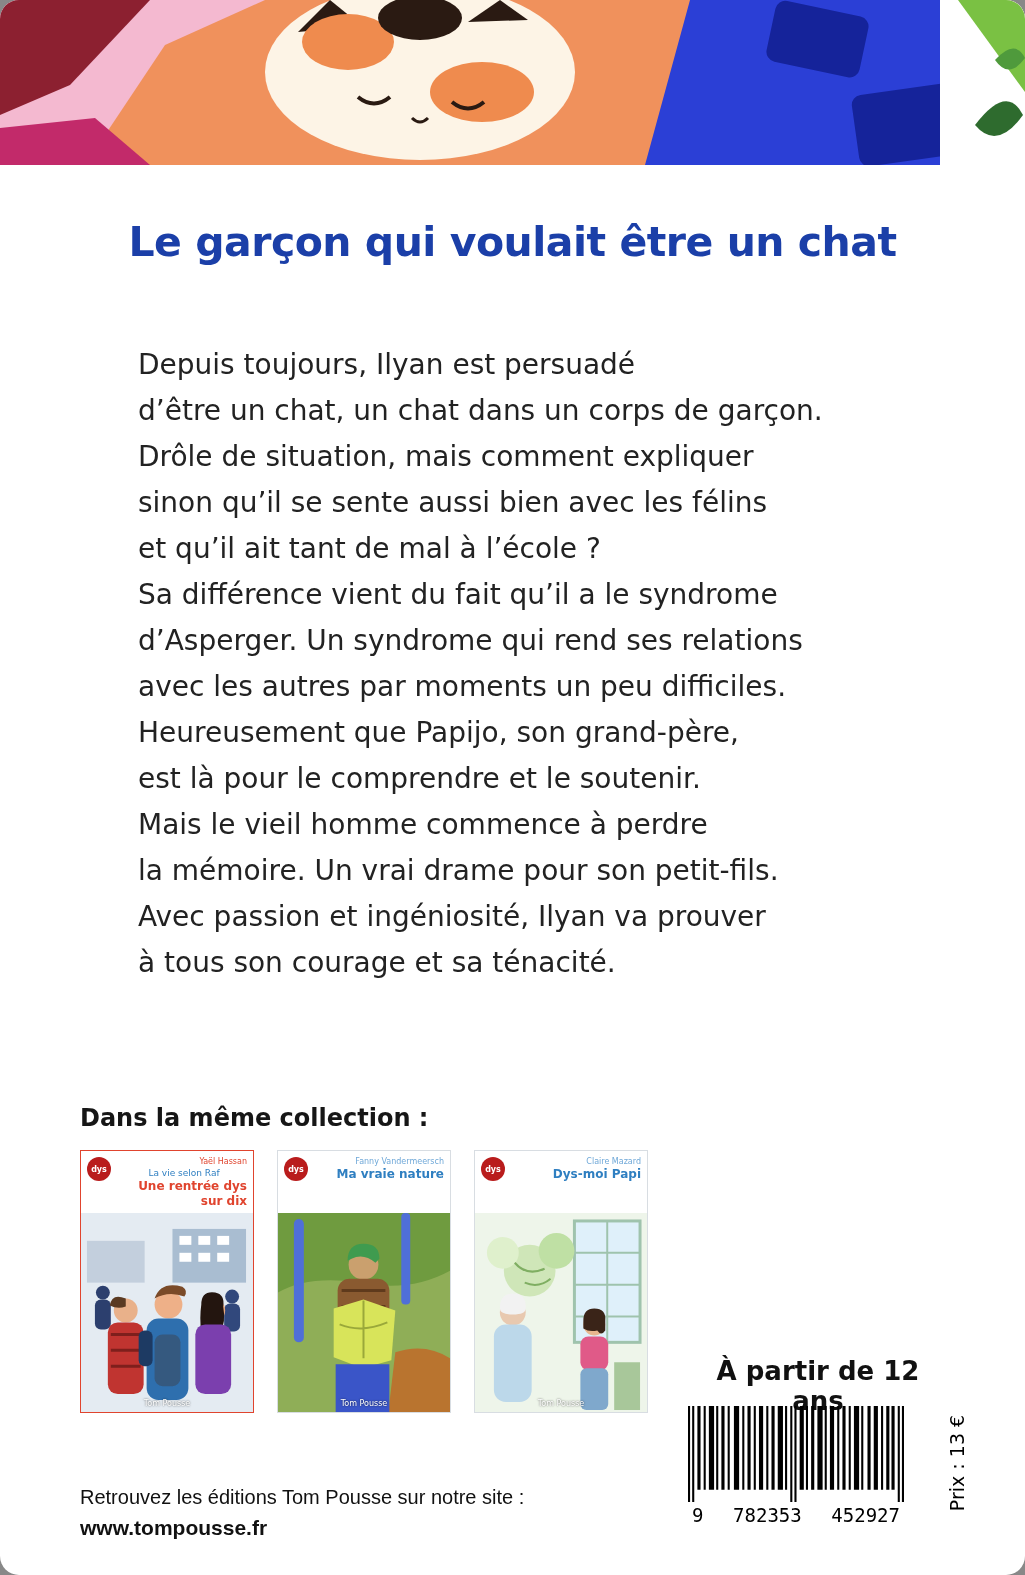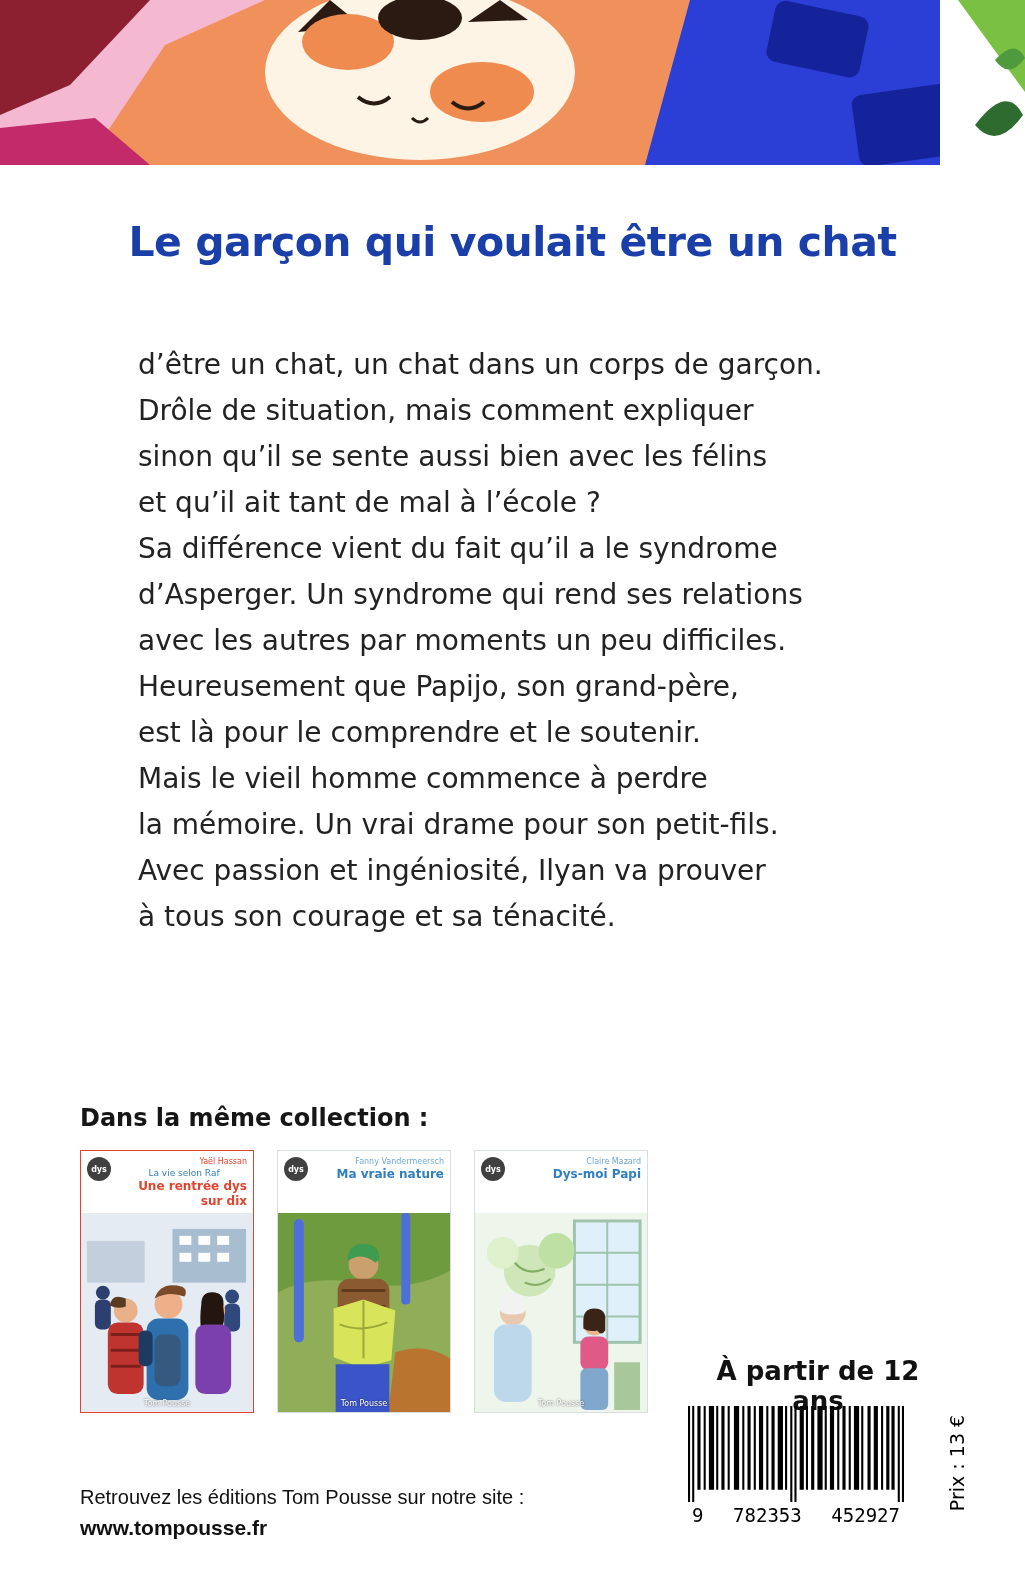--- a/index.html
+++ b/index.html
@@ -1,19 +1,19 @@
 <!DOCTYPE html>
 <html><head>
 <meta charset="utf-8">
 <style>
   html,body { margin:0; padding:0; background:#888; }
   .page {
     position:relative; width:1025px; height:1575px; margin:0 auto;
     background:#ffffff; overflow:hidden;
-    font-family:"DejaVu Sans", sans-serif; color:#1d1d1f;
+    font-family:"DejaVu Sans", sans-serif; color:#1d1d1f;border-radius:19px;
   }
 
   
   .cover-art { position:absolute; top:0; left:0; width:1025px; height:165px; }
   .cover-art svg { display:block; width:100%; height:100%; }
 
   
   .book-title {
     position:absolute; top:218px; left:0; width:100%;
     text-align:center; font-size:41px; font-weight:bold;
@@ -31,21 +31,21 @@
   }
   .covers { position:absolute; top:1150px; left:80px; display:flex; gap:23px; }
   .mini-cover {
     width:174px; height:263px; background:#ffffff; box-sizing:border-box;
     border:1px solid #d8dde2; display:flex; flex-direction:column; overflow:hidden;
   }
   .mini-cover.red-frame { border:1px solid #e0442e; }
   .mini-head { height:62px; position:relative; padding:5px 6px 2px 6px; box-sizing:border-box; }
   .dys-logo {
     position:absolute; top:6px; left:6px; width:24px; height:24px; border-radius:50%;
-    background:#404040; color:#ffffff; font-size:8px; font-weight:bold;
+    background:#b91c1c; color:#ffffff; font-size:8px; font-weight:bold;
     display:flex; align-items:center; justify-content:center;
   }
   .mini-meta { margin-left:34px; text-align:right; }
   .mini-author { font-size:8px; line-height:11px; }
   .mini-author.red { color:#e0442e; }
   .mini-author.blue { color:#6fa8d8; }
   .mini-series { font-size:9px; line-height:12px; color:#2f7fc1;text-align:center; }
   .mini-title { font-size:12px; line-height:15px; font-weight:bold; }
   .mini-title.red { color:#e0442e; }
   .mini-title.blue { color:#2f7fc1; }
@@ -105,20 +105,21 @@
       <rect x="940" y="0" width="85" height="165" fill="#ffffff"></rect>
       <path d="M958 0 L1025 0 L1025 92 Z" fill="#7ac143"></path>
       <path d="M975 125 q32 -42 48 -10 q-26 36 -48 10 Z" fill="#2e6b2e"></path>
       <path d="M995 60 q20 -22 30 -2 q-16 22 -30 2 Z" fill="#4f9a3c"></path>
     </svg>
   </div>
 
   <h1 class="book-title">Le garçon qui voulait être un chat</h1>
 
   <div class="synopsis">
+    <div class="line">Depuis toujours, Ilyan est persuadé</div>
     <div class="line">d’être un chat, un chat dans un corps de garçon.</div>
     <div class="line">Drôle de situation, mais comment expliquer</div>
     <div class="line">sinon qu’il se sente aussi bien avec les félins</div>
     <div class="line">et qu’il ait tant de mal à l’école ?</div>
     <div class="line">Sa différence vient du fait qu’il a le syndrome</div>
     <div class="line">d’Asperger. Un syndrome qui rend ses relations</div>
     <div class="line">avec les autres par moments un peu difficiles.</div>
     <div class="line">Heureusement que Papijo, son grand-père,</div>
     <div class="line">est là pour le comprendre et le soutenir.</div>
     <div class="line">Mais le vieil homme commence à perdre</div>

